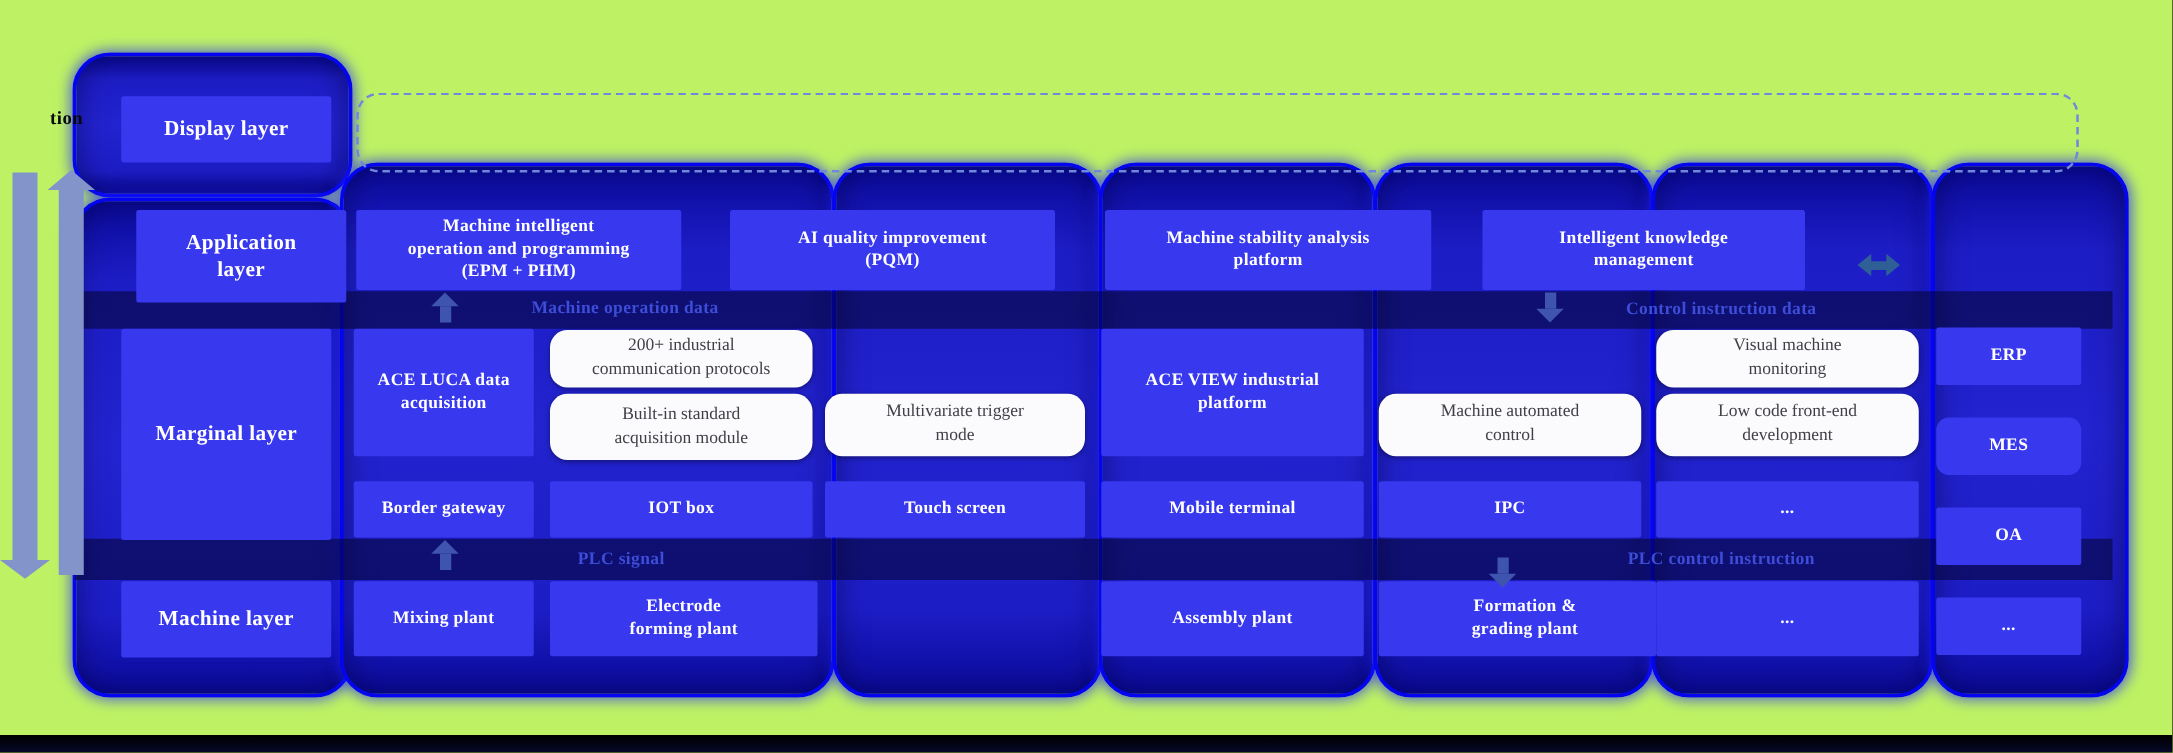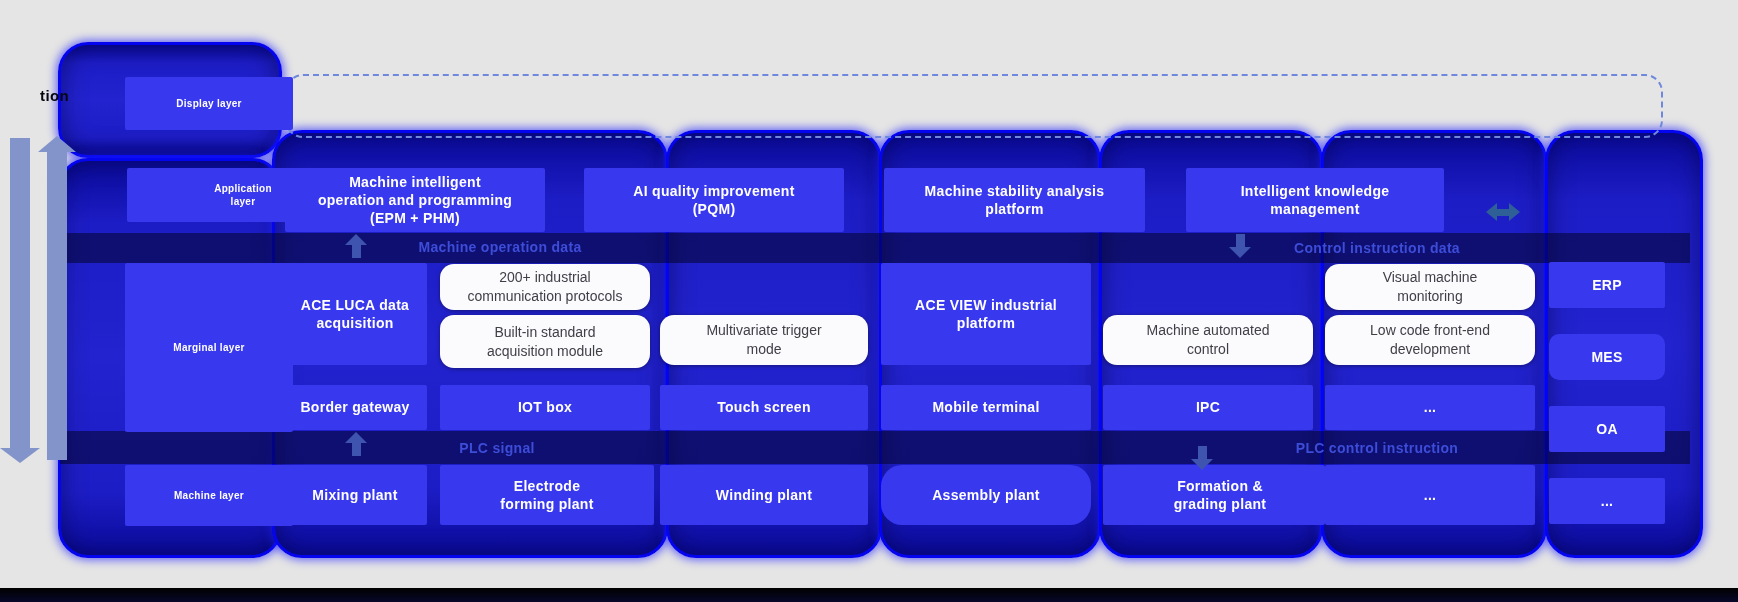--- a/index.html
+++ b/index.html
@@ -1,39 +1,39 @@
 <!DOCTYPE html>
 <html><head>
 <meta charset="utf-8">
 <style>
   html,body{margin:0;padding:0;background:#000;}
   .stage{
-    position:relative;width:1738px;height:602px;background:#e5e5e5;overflow:hidden;
-    font-family:Liberation Sans, sans-serif;
+    position:relative;width:1738px;height:602px;background:#bef264;overflow:hidden;
+    font-family:Liberation Serif, serif;
   }
   
   .bubble{
     position:absolute;z-index:1;border-radius:30px;
     background:linear-gradient(180deg,#0a0a9a 0%,#1d1dc6 16%,#2323cf 50%,#1d1dc6 84%,#0a0a9a 100%);
     border:3px solid #0404ef;
     box-shadow:0 0 10px 2px rgba(30,30,255,.65), inset 0 0 24px rgba(0,0,60,.55);
   }
   .band{position:absolute;z-index:2;background:rgba(2,2,34,.52);}
   .dashed-ext{
     position:absolute;z-index:3;border:2px dashed #6f88dd;border-radius:18px;
     background:transparent;
   }
   
   .box{
     position:absolute;z-index:4;background:#3838ef;color:#fff;
     display:flex;align-items:center;justify-content:center;text-align:center;
     font-weight:700;font-size:14px;line-height:1.3;letter-spacing:.3px;
     white-space:pre-line;border-radius:2px;
   }
-  .box.lg{font-size:10px;margin-left:28px;}
+  .box.lg{font-size:17px;}
   
   .wbox{
     position:absolute;z-index:4;background:#fbfbfd;color:#3f3f46;
     display:flex;align-items:center;justify-content:center;text-align:center;
     font-weight:400;font-size:14px;line-height:1.35;border-radius:14px;
     white-space:pre-line;box-shadow:0 1px 4px rgba(0,0,0,.4);
   }
   
   .flabel{
     position:absolute;z-index:5;color:#3d4dd8;font-weight:700;font-size:14px;
@@ -83,21 +83,21 @@
 
   <div class="dashed-ext" style="left:285px;top:74px;width:1374px;height:60px;"></div>
 
   <div class="big-shaft" style="left:10px;top:138px;width:20px;height:312px;"></div>
   <div class="big-head down" style="left:0;top:448px;"></div>
   <div class="big-head up" style="left:38px;top:136px;"></div>
   <div class="big-shaft" style="left:47px;top:152px;width:20px;height:308px;"></div>
   <div class="clipped" style="left:40px;top:87px;">tion</div>
 
   <div class="box lg" style="left:97px;top:77px;width:168px;height:53px;">Display layer</div>
-  <div class="box lg" style="left:99px;top:168px;width:168px;height:54px;padding-left:32px;">Application
+  <div class="box lg" style="left:109px;top:168px;width:168px;height:74px;">Application
 layer</div>
   <div class="box lg" style="left:97px;top:263px;width:168px;height:169px;">Marginal layer</div>
   <div class="box lg" style="left:97px;top:465px;width:168px;height:61px;">Machine layer</div>
 
   <div class="box" style="left:285px;top:168px;width:260px;height:64px;">Machine intelligent
 operation and programming
 (EPM + PHM)</div>
   <div class="box" style="left:584px;top:168px;width:260px;height:64px;">AI quality improvement
 (PQM)</div>
   <div class="box" style="left:884px;top:168px;width:261px;height:64px;">Machine stability analysis
@@ -124,26 +124,25 @@
 communication protocols</div>
   <div class="wbox" style="left:440px;top:315px;width:210px;height:53px;">Built-in standard
 acquisition module</div>
   <div class="box" style="left:440px;top:385px;width:210px;height:45px;">IOT box</div>
   <div class="box" style="left:440px;top:465px;width:214px;height:60px;">Electrode
 forming plant</div>
 
   <div class="wbox" style="left:660px;top:315px;width:208px;height:50px;">Multivariate trigger
 mode</div>
   <div class="box" style="left:660px;top:385px;width:208px;height:45px;">Touch screen</div>
-  <div class="box" style="left:660px;top:465px;width:208px;height:60px;">Winding plant</div>
 
   <div class="box" style="left:881px;top:263px;width:210px;height:102px;">ACE VIEW industrial
 platform</div>
   <div class="box" style="left:881px;top:385px;width:210px;height:45px;">Mobile terminal</div>
-  <div class="box" style="left:881px;top:465px;width:210px;height:60px;border-radius:21px;">Assembly plant</div>
+  <div class="box" style="left:881px;top:465px;width:210px;height:60px;">Assembly plant</div>
 
   <div class="wbox" style="left:1103px;top:315px;width:210px;height:50px;">Machine automated
 control</div>
   <div class="box" style="left:1103px;top:385px;width:210px;height:45px;">IPC</div>
   <div class="box" style="left:1103px;top:465px;width:210px;height:60px;padding-left:12px;">Formation &amp;
 grading plant</div>
 
   <div class="wbox" style="left:1325px;top:264px;width:210px;height:46px;">Visual machine
 monitoring</div>
   <div class="wbox" style="left:1325px;top:315px;width:210px;height:50px;">Low code front-end

